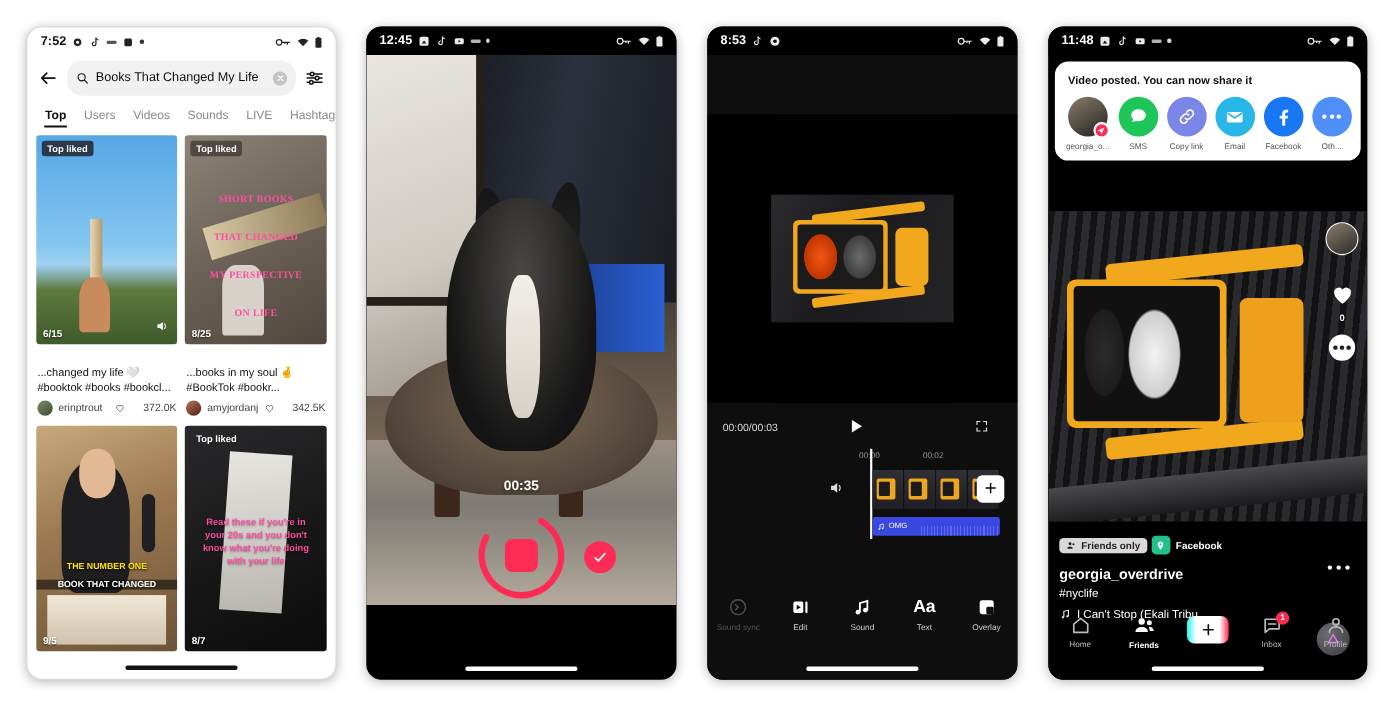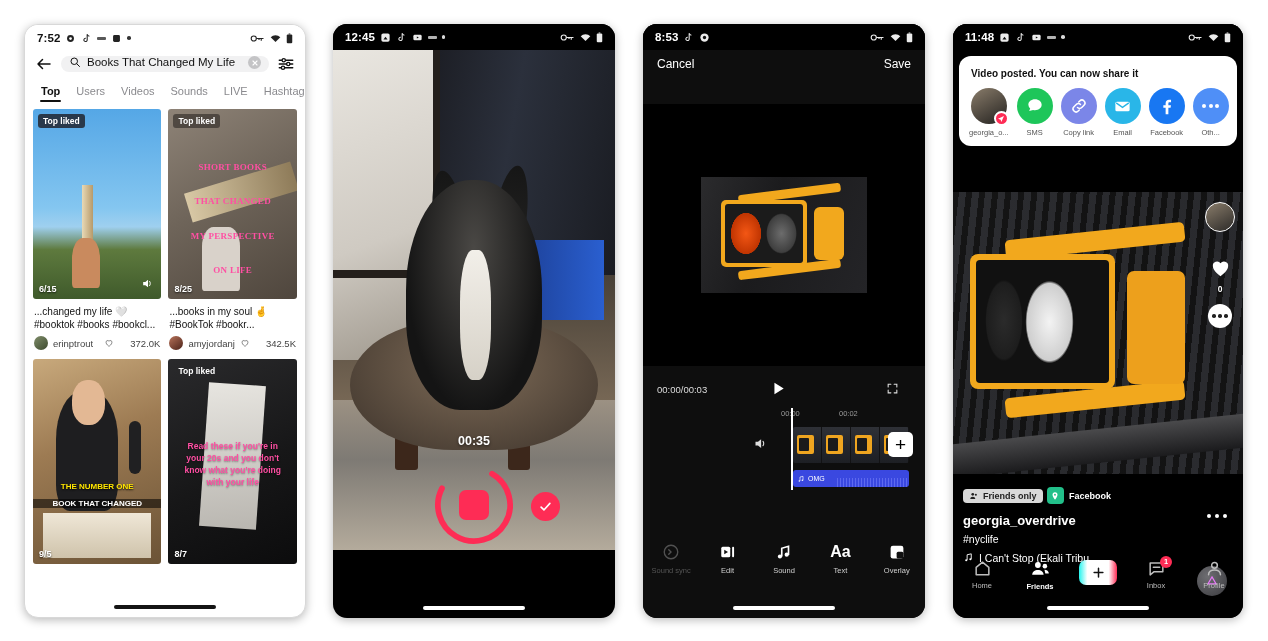--- a/index.html
+++ b/index.html
@@ -36,22 +36,22 @@
   .sb-ico { width:11px; height:11px; display:inline-block; opacity:.92; }
   .sb-time { font-size:11.5px; font-weight:700; letter-spacing:.1px; }
   .sb-dot{ width:3.5px;height:3.5px;border-radius:50%;background:currentColor;opacity:.85;}
   .sb-bar{ width:9px;height:3px;border-radius:1px;background:currentColor;opacity:.7;}
 
   
   #p1 { left:24px; top:24px; width:282px; height:594px; }
   .p1-searchrow { display:flex; align-items:center; gap:8px; padding:4px 10px 6px 10px; background:#fff;}
   .p1-back { width:18px; height:18px; flex:0 0 auto; }
   .p1-field {
-    flex:1 1 auto; height:16px; background:#f1f1f2; border-radius:14px;
-    display:flex; align-items:flex-start; gap:6px; padding:0 8px;
+    flex:1 1 auto; height:32px; background:#f1f1f2; border-radius:14px;
+    display:flex; align-items:center; gap:6px; padding:0 8px;
   }
   .p1-field .q { font-size:11.5px; color:#111; white-space:nowrap; overflow:hidden; }
   .p1-clear { width:13px; height:13px; border-radius:50%; background:#c4c4c6; margin-left:auto;
               display:flex;align-items:center;justify-content:center;}
   .p1-filter{ width:18px; height:18px; flex:0 0 auto;}
   .p1-tabs { display:flex; align-items:flex-start; gap:0; padding:2px 8px 0 8px; background:#fff;}
   .p1-tab { font-size:11px; color:#8a8a8e; padding:4px 8px 7px 8px; position:relative; white-space:nowrap;}
   .p1-tab.active { color:#111; font-weight:700; }
   .p1-tab.active::after{ content:""; position:absolute; left:7px; right:7px; bottom:2px; height:2px; background:#111; border-radius:2px;}
 
@@ -70,21 +70,21 @@
   .overtext {
     position:absolute; left:0; right:0; top:24px; text-align:center; color:#fff;
     font-size:9px; line-height:1.38; padding:0 12px; text-shadow:0 1px 2px rgba(0,0,0,.45);
   }
   .pinktext{
     position:absolute; left:0; right:0; color:#ff4fa3; font-weight:700;
     font-family:"Liberation Serif", serif; font-size:9px; text-align:center;
     letter-spacing:.3px;
   }
   .meta { padding:6px 1px 2px 1px; }
-  .meta .t1 { font-size:10px; color:#111; line-height:1.32; }
+  .meta .t1 { font-size:10px; color:#111; line-height:1.32;margin-top:14px; }
   .meta .t2 { display:flex; align-items:center; gap:5px; margin-top:5px; }
   .av { width:14px; height:14px; border-radius:50%; flex:0 0 auto; }
   .uname { font-size:9.5px; color:#444; overflow:hidden; white-space:nowrap; }
   .likes { margin-left:auto; display:flex; align-items:center; gap:16px; font-size:9.5px; color:#444;}
 
   
   .sky { background:linear-gradient(#55a7e6 0%,#84c6f0 52%,#9fd0ef 62%,#5e7a3e 74%,#3f5a2b 100%); }
   .wall{ background:linear-gradient(150deg,#8e8377 0%,#6f655a 45%,#4f463d 100%); }
   .podcast{ background:linear-gradient(160deg,#c8a97c 0%,#9d7b53 40%,#6b5336 100%); }
   .darkbooks{ background:linear-gradient(155deg,#2a2a2c 0%,#171718 55%,#0c0c0d 100%); }
@@ -485,24 +485,20 @@
           <svg class="sb-ico" viewBox="0 0 16 12">
               <path d="M8 11 1 4a10 10 0 0 1 14 0z" fill="#fff"></path>
             </svg>
           <svg class="sb-ico" viewBox="0 0 10 16" style="width:7px">
               <rect x="1" y="2" width="8" height="13" rx="1.6" fill="#fff"></rect>
               <rect x="3.6" y=".6" width="2.8" height="1.6" rx=".6" fill="#fff"></rect>
             </svg>
         </div>
       </div>
 
-      <div class="p3-top">
-        <span>Cancel</span>
-        <span>Save</span>
-      </div>
 
       <div class="p3-preview">
         <div class="p3-letterbox">
           <div class="cw-img">
             <div class="cw-yellow-bar" style="left:22%;top:10%;width:62%;height:8%;transform:rotate(-7deg)"></div>
             <div class="cw-yellow-bar" style="left:22%;top:76%;width:62%;height:8%;transform:rotate(-7deg)"></div>
             <div class="cw-canister"></div>
             <div class="cw-box">
               <div class="cw-face">
                 <div class="cw-hand"></div>

